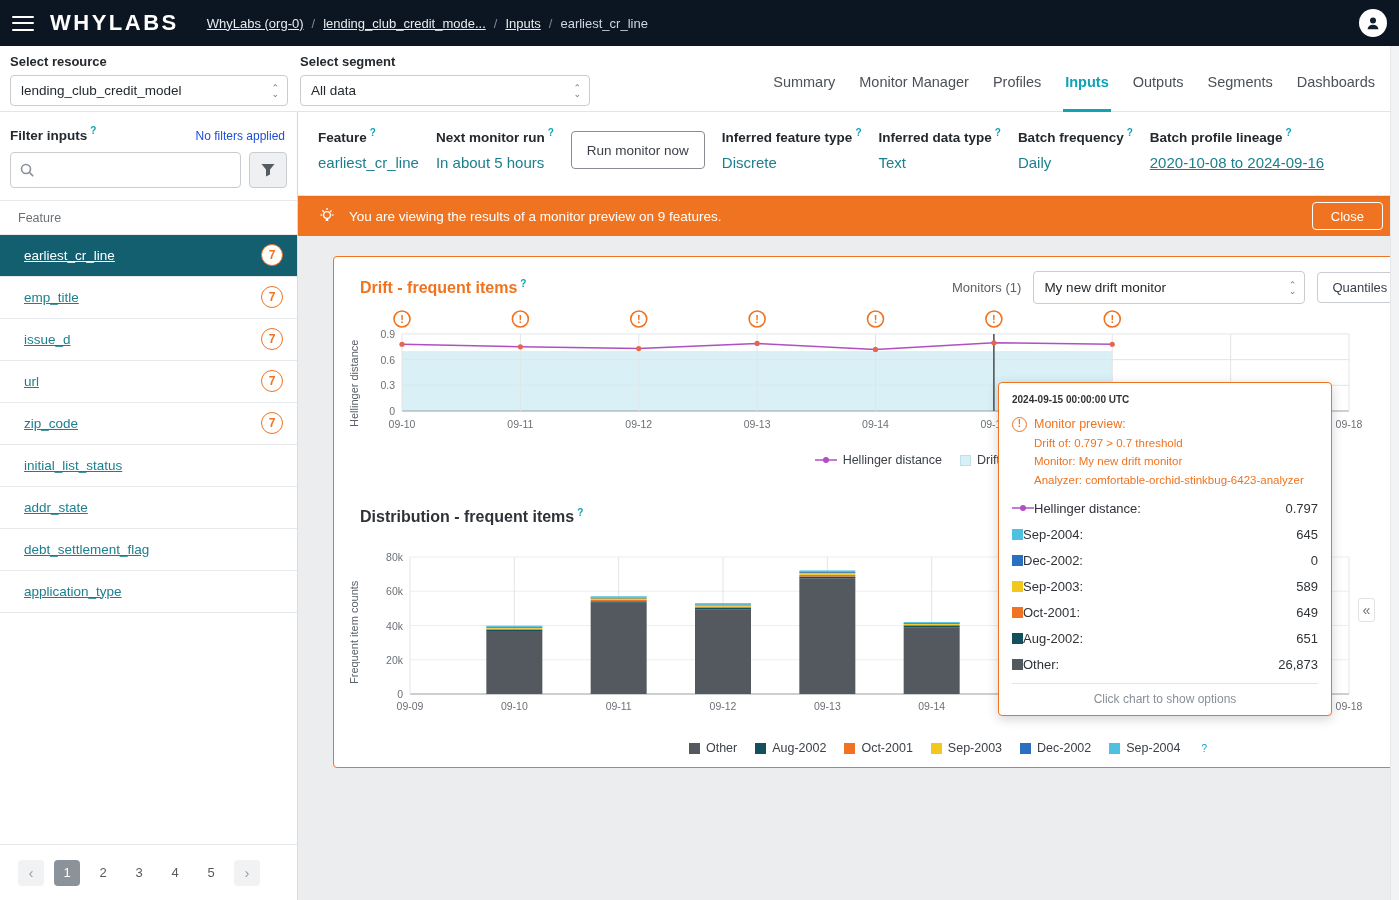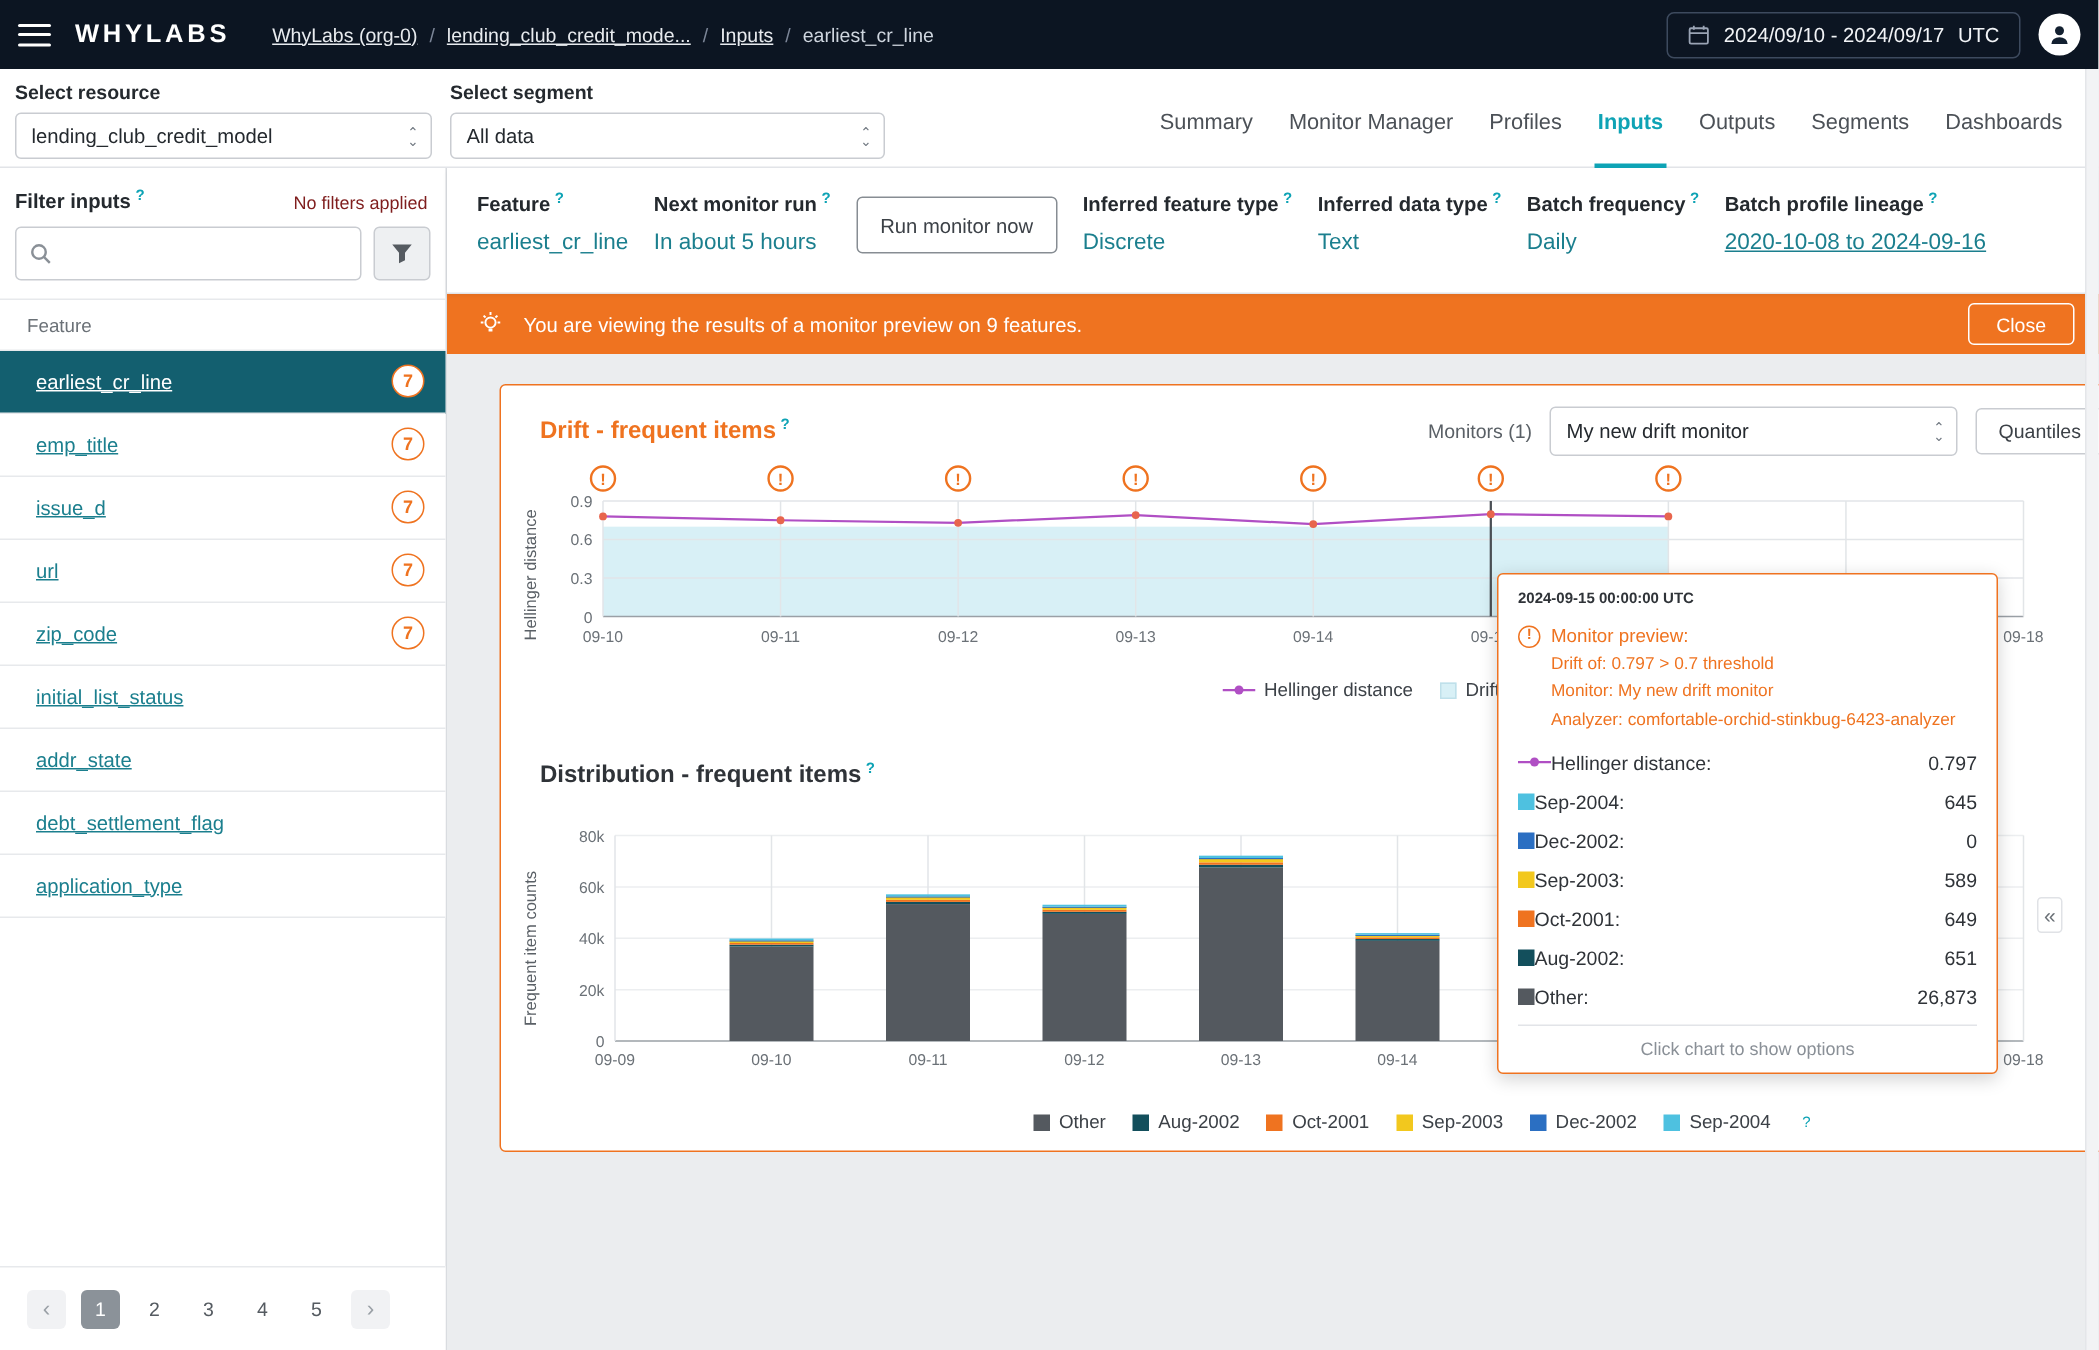--- a/index.html
+++ b/index.html
@@ -9,21 +9,21 @@
     background: #ebedef; position: relative; overflow: hidden; color: #2f3338;
   }
   button { font-family: inherit; }
 
   
   .topbar { position: absolute; left:0; top:0; width:100%; height:46px; background:#0c1522;
             display:flex; align-items:center; padding:0 12px; z-index:30; }
   .hamburger { width:22px; height:15px; background:none; border:none; display:flex; flex-direction:column;
                justify-content:space-between; cursor:pointer; margin-right:16px; }
   .hamburger span { display:block; height:2px; background:#fff; border-radius:1px; }
-  .logo { color:#fff; font-size:17px; font-weight:bold; letter-spacing:2.5px; margin-right:28px; }
+  .logo { color:#fff; font-size:22px; font-weight:bold; letter-spacing:2.5px; margin-right:28px; }
   .breadcrumbs { display:flex; align-items:center; gap:8px; font-size:13px; }
   .crumb { color:#e8ebef; text-decoration:underline; cursor:pointer; white-space:nowrap; }
   .crumb.last { text-decoration:none; color:#cfd6df; cursor:default; }
   .crumb-sep { color:#7c8698; }
   .spacer { flex:1; }
   .date-range { display:flex; align-items:center; gap:9px; border:1px solid #3d4a5e; border-radius:5px;
                 height:31px; padding:0 13px; color:#f2f4f7; font-size:13.5px; cursor:pointer; margin-right:12px; background:transparent; }
   .avatar { width:28px; height:28px; border-radius:50%; background:#fff; display:flex; align-items:center;
             justify-content:center; cursor:pointer; overflow:hidden; }
 
@@ -43,21 +43,21 @@
   .tab { display:flex; align-items:center; font-size:14.5px; color:#4c5157; cursor:pointer;
          border-bottom:3px solid transparent; padding:0 2px; white-space:nowrap; }
   .tab.active { color:#0ea3b5; border-bottom-color:#0ea3b5; font-weight:bold; }
 
   
   .sidebar { position:absolute; left:0; top:112px; width:298px; bottom:0; background:#fff;
              border-right:1px solid #d9dce0; z-index:10; }
   .filter-row { display:flex; align-items:baseline; justify-content:space-between; padding:13px 12px 9px 10px; }
   .filter-label { font-size:13.5px; font-weight:bold; color:#24292e; }
   .help { color:#0ea3b5; font-size:10px; margin-left:3px; cursor:pointer; vertical-align:super; }
-  .filter-status { font-size:12px; color:#7f1d1d; }
+  .filter-status { font-size:12px; color:#1d4ed8; }
   .search-row { display:flex; gap:8px; padding:0 10px 12px 10px; }
   .search-box { flex:1; height:36px; border:1px solid #c9ccd1; border-radius:4px; display:flex;
                 align-items:center; padding:0 8px; gap:7px; background:#fff; }
   .search-box input { border:none; outline:none; flex:1; font-size:13px; min-width:0; font-family:inherit; }
   .filter-btn { width:38px; height:36px; border:1px solid #c9ccd1; border-radius:4px; background:#eef0f2;
                 display:flex; align-items:center; justify-content:center; cursor:pointer; }
   .feature-col-header { font-size:12.5px; color:#6b7177; padding:10px 18px 9px 18px;
                         border-top:1px solid #e7e9ec; border-bottom:1px solid #e7e9ec; }
   .feat-item { height:42px; display:flex; align-items:center; padding:0 14px 0 24px;
                border-bottom:1px solid #e7e9ec; cursor:pointer; background:#fff; }
@@ -156,30 +156,20 @@
     <nav class="breadcrumbs" id="breadcrumbs">
         <span class="crumb">WhyLabs (org-0)</span>
         <span class="crumb-sep">/</span>
         <span class="crumb">lending_club_credit_mode...</span>
         <span class="crumb-sep">/</span>
         <span class="crumb">Inputs</span>
         <span class="crumb-sep">/</span>
         <span class="crumb last">earliest_cr_line</span>
       </nav>
     <div class="spacer"></div>
-    <div class="date-range">
-      <svg width="15" height="15" viewBox="0 0 16 16">
-        <rect x="1.5" y="3" width="13" height="11" rx="1" fill="none" stroke="#9aa4b5" stroke-width="1.3"></rect>
-        <line x1="1.5" y1="6.5" x2="14.5" y2="6.5" stroke="#9aa4b5" stroke-width="1.3"></line>
-        <line x1="4.5" y1="1.2" x2="4.5" y2="4" stroke="#9aa4b5" stroke-width="1.3"></line>
-        <line x1="11.5" y1="1.2" x2="11.5" y2="4" stroke="#9aa4b5" stroke-width="1.3"></line>
-      </svg>
-      <span class="date-text">2024/09/10   -   2024/09/17</span>
-      <span class="tz">UTC</span>
-    </div>
     <div class="avatar">
       <svg width="20" height="20" viewBox="0 0 24 24">
         <circle cx="12" cy="9" r="3.6" fill="#132030"></circle>
         <path d="M5.5 19.5 a6.5 5.4 0 0 1 13 0 Z" fill="#132030"></path>
       </svg>
     </div>
   </header>
 
   <div class="subbar">
     <div class="sel-group">

